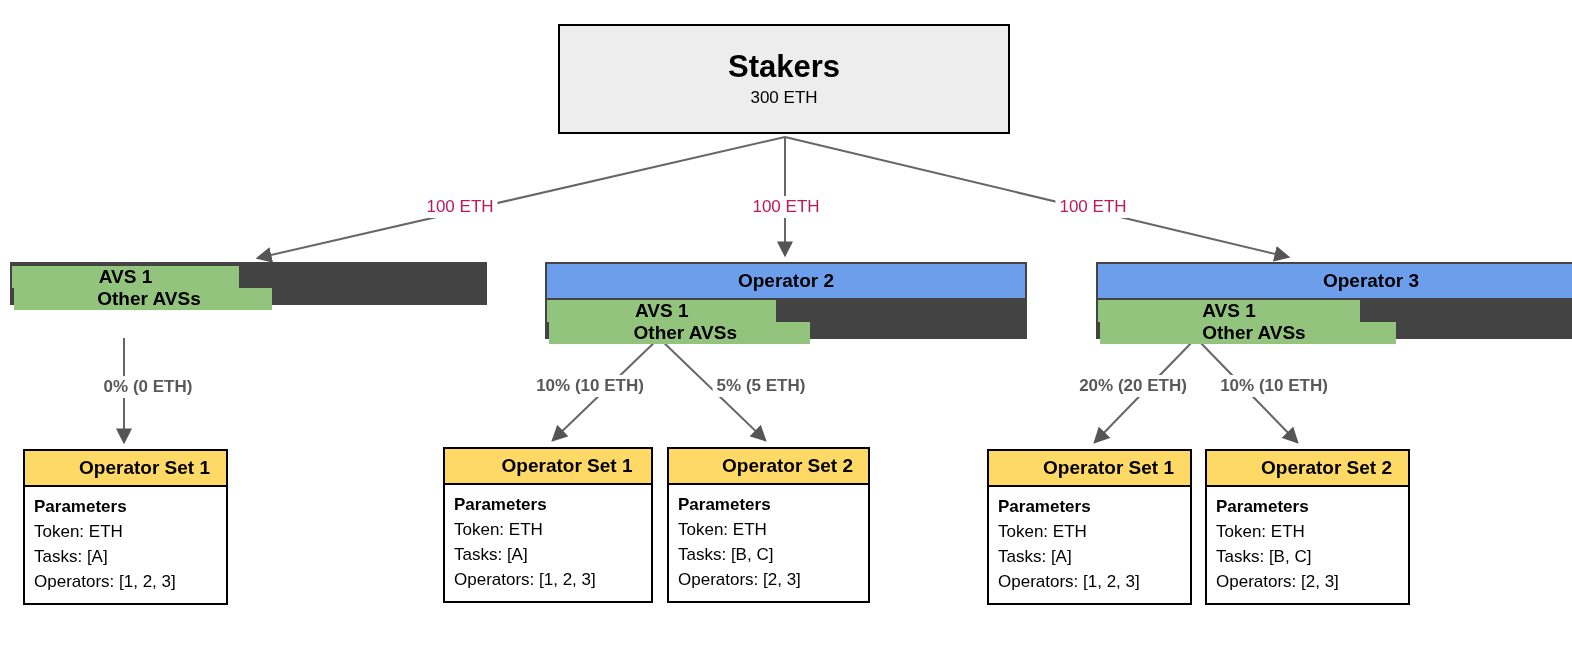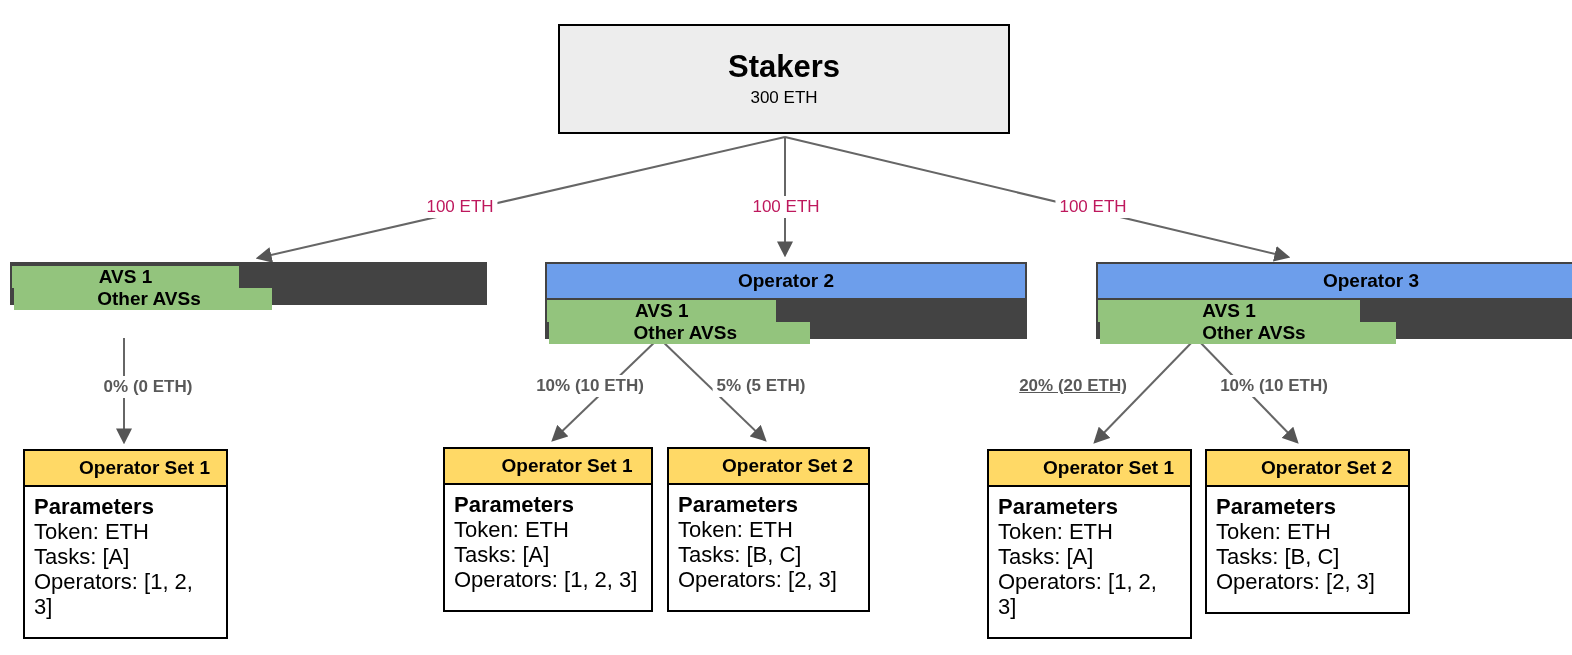--- a/index.html
+++ b/index.html
@@ -54,21 +54,21 @@
   
   .set-box{
     position:absolute;width:205px;
     border:2px solid #000;box-sizing:border-box;background:#fff;
   }
   .set-header{
     background:#ffd966;border-bottom:2px solid #000;height:34px;
     display:flex;align-items:center;justify-content:center;
     font-size:19px;font-weight:bold;padding-left:38px;
   }
-  .set-body{padding:7px 9px 18px 9px;font-size:22px;line-height:25px;}
+  .set-body{padding:7px 9px 9px 9px;font-size:17px;line-height:25px;}
   .param-head{font-weight:bold;}
 </style>
 </head>
 <body>
 
 <div id="canvas">
 
   <svg id="arrows" width="1572" height="655" viewBox="0 0 1572 655">
     <defs>
       <marker id="ah" viewBox="0 0 10 10" refX="8.5" refY="5" markerWidth="8" markerHeight="8" orient="auto-start-reverse">
@@ -115,21 +115,21 @@
     <div class="op-header">Operator 3</div>
     <div class="op-row">
       <div class="avs-cell avs-1">AVS 1</div>
       <div class="avs-cell avs-other">Other AVSs</div>
     </div>
   </div>
 
   <div class="edge-label alloc-label" style="left:136px;top:387px;margin-left:12px;">0% (0 ETH)</div>
   <div class="edge-label alloc-label" style="left:590px;top:386px;">10% (10 ETH)</div>
   <div class="edge-label alloc-label" style="left:761px;top:386px;">5% (5 ETH)</div>
-  <div class="edge-label alloc-label" style="left:1073px;top:386px;text-decoration:underline;">20% (20 ETH)</div>
+  <div class="edge-label alloc-label" style="left:1133px;top:386px;">20% (20 ETH)</div>
   <div class="edge-label alloc-label" style="left:1274px;top:386px;">10% (10 ETH)</div>
 
   <div class="set-box" style="left:23px;top:449px;">
     <div class="set-header">Operator Set 1</div>
     <div class="set-body">
       <div class="param-head">Parameters</div>
       <div>Token: ETH</div>
       <div>Tasks: [A]</div>
       <div>Operators: [1, 2, 3]</div>
     </div>

